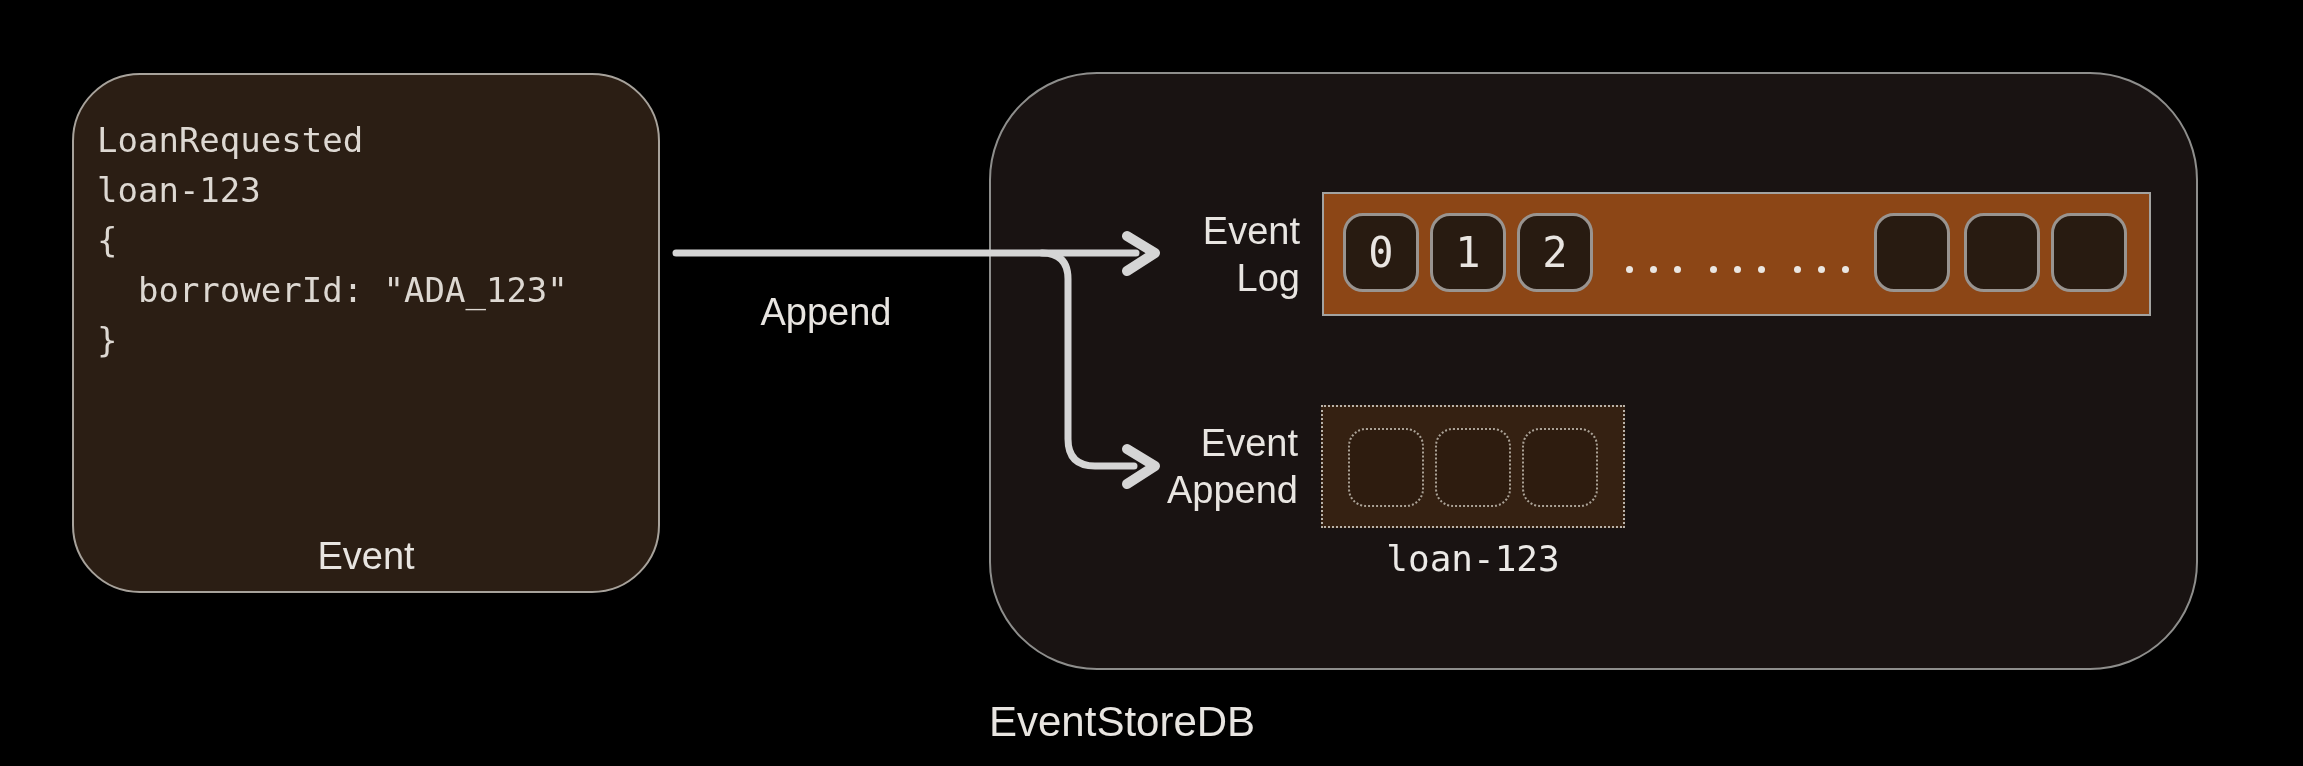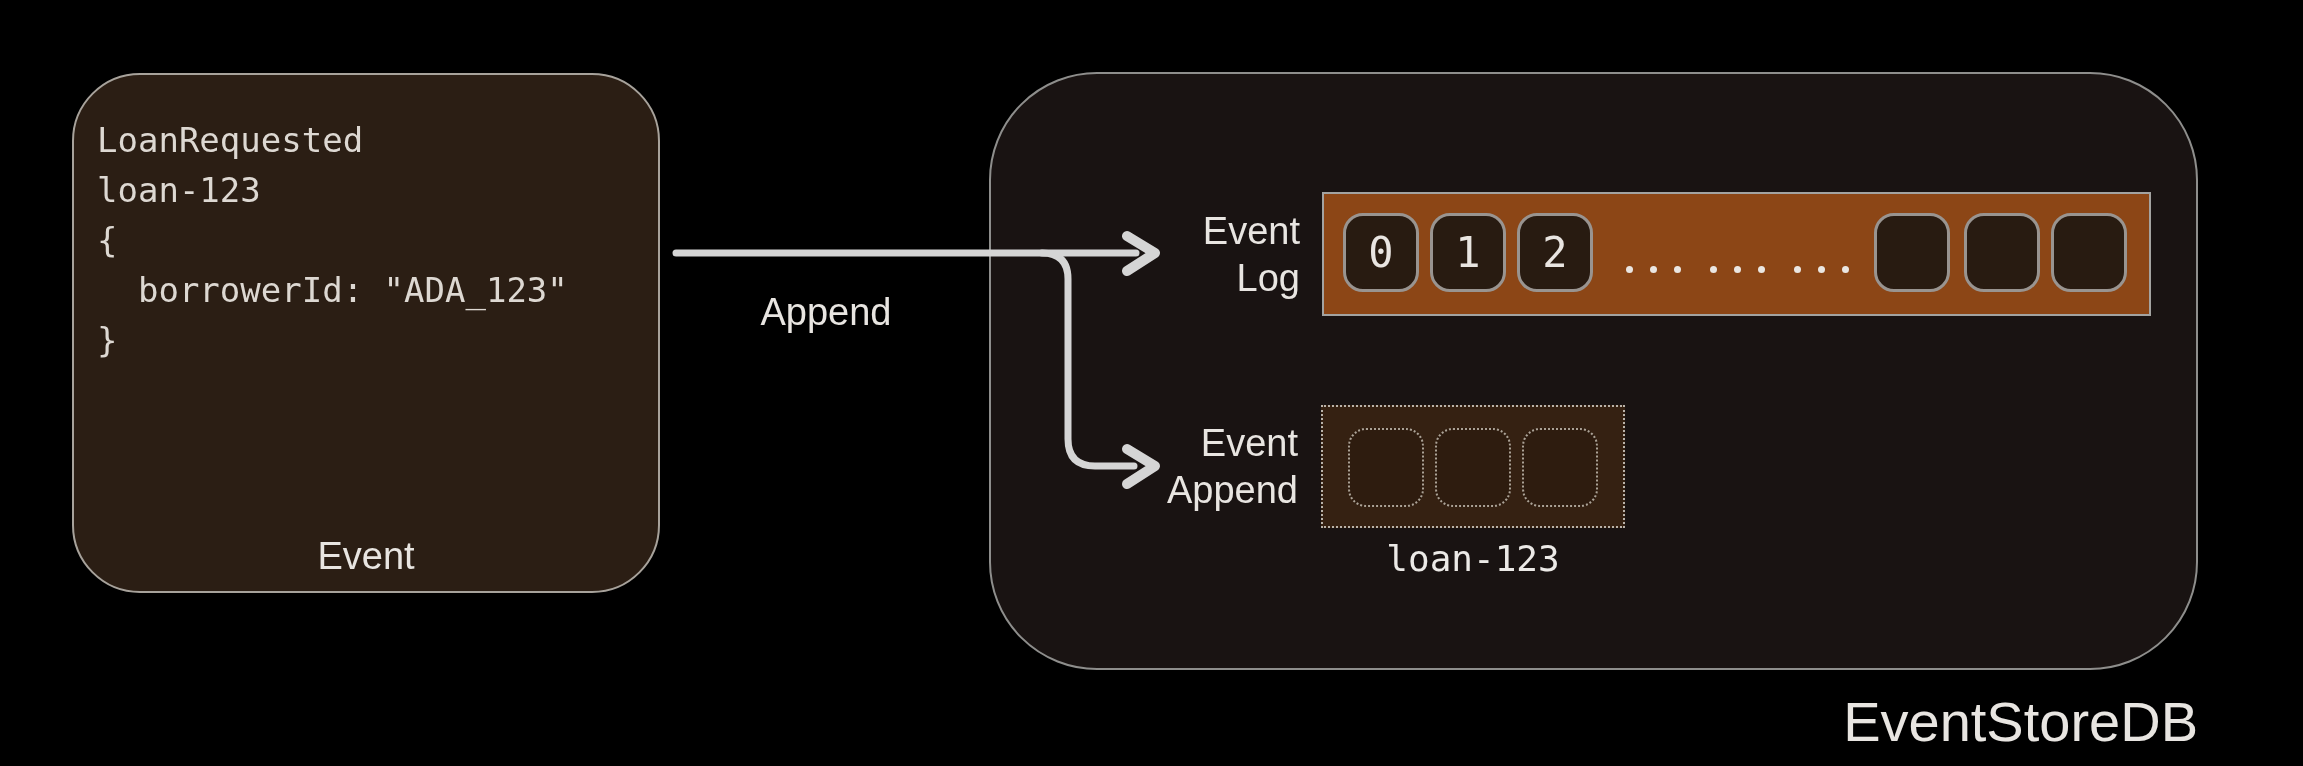--- a/index.html
+++ b/index.html
@@ -32,21 +32,21 @@
   }
 
   .diagram-label {
     position: absolute;
     color: #e8e5e1;
     font-size: 38px;
     line-height: 46px;
   }
   .event-label { left: 72px; top: 533px; width: 588px; text-align: center; }
   .append-label { left: 675px; top: 289px; width: 302px; text-align: center; }
-  .store-label { left: 989px; top: 699px; width: 1209px; text-align: right; font-size: 56px; }
+  .store-label { left: 989px; top: 699px; width: 1209px; text-align: left; font-size: 42px; }
 
   
   .store-container {
     position: absolute;
     left: 989px; top: 72px;
     width: 1209px; height: 598px;
     box-sizing: border-box;
     background: #191312;
     border: 2px solid #8e8e8c;
     border-radius: 108px;

